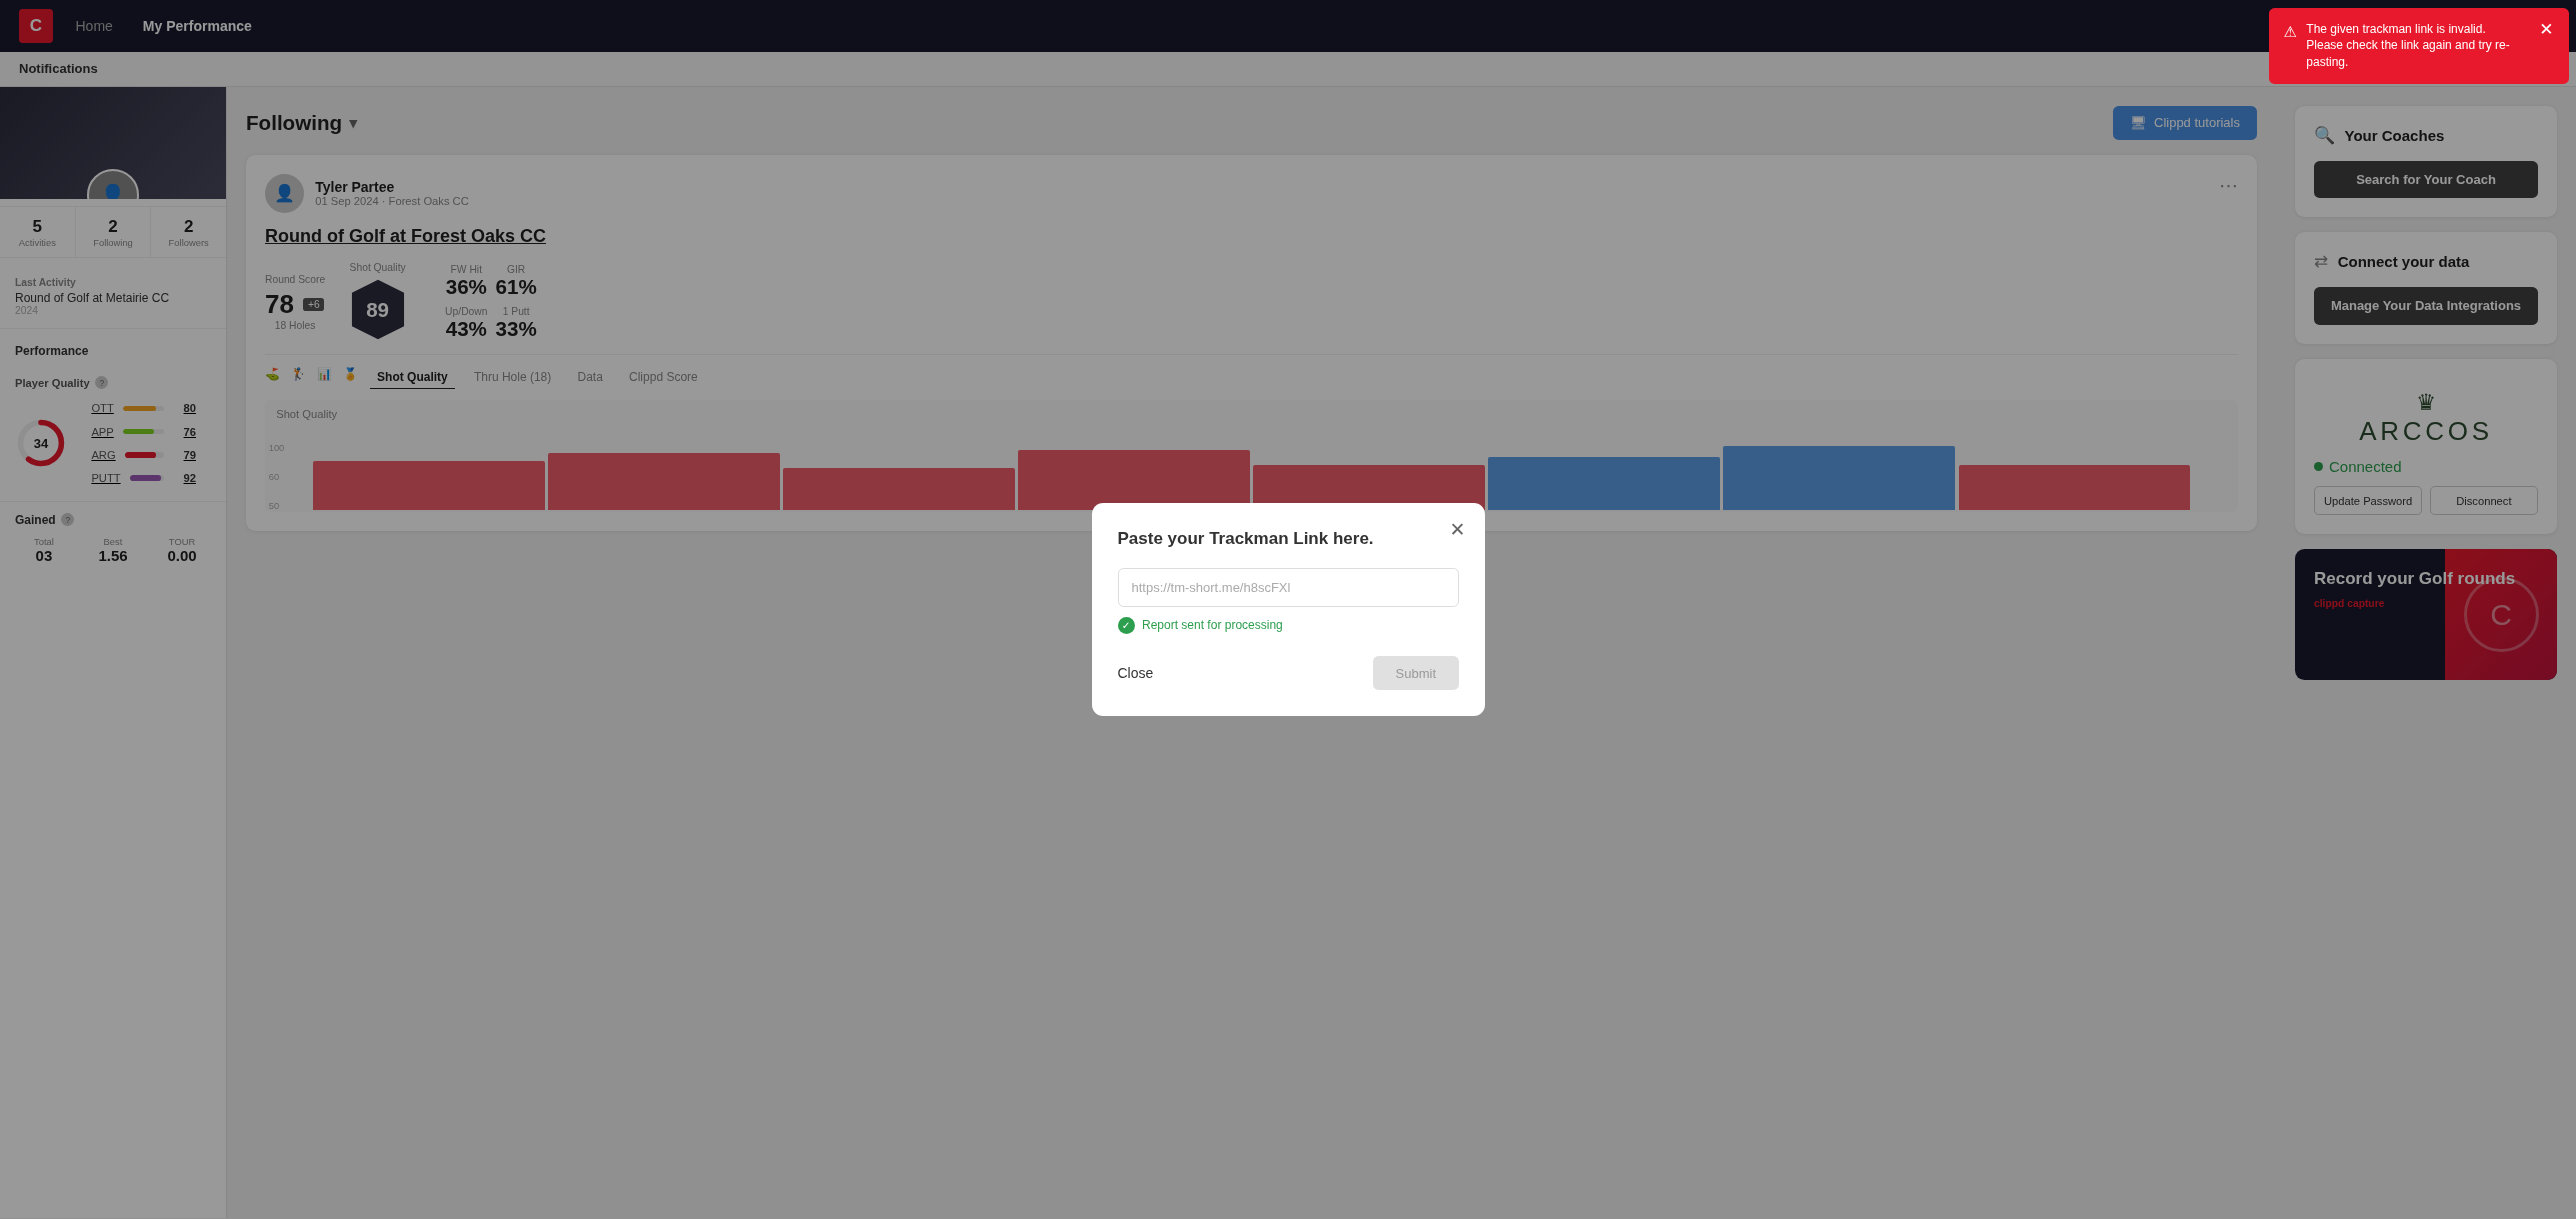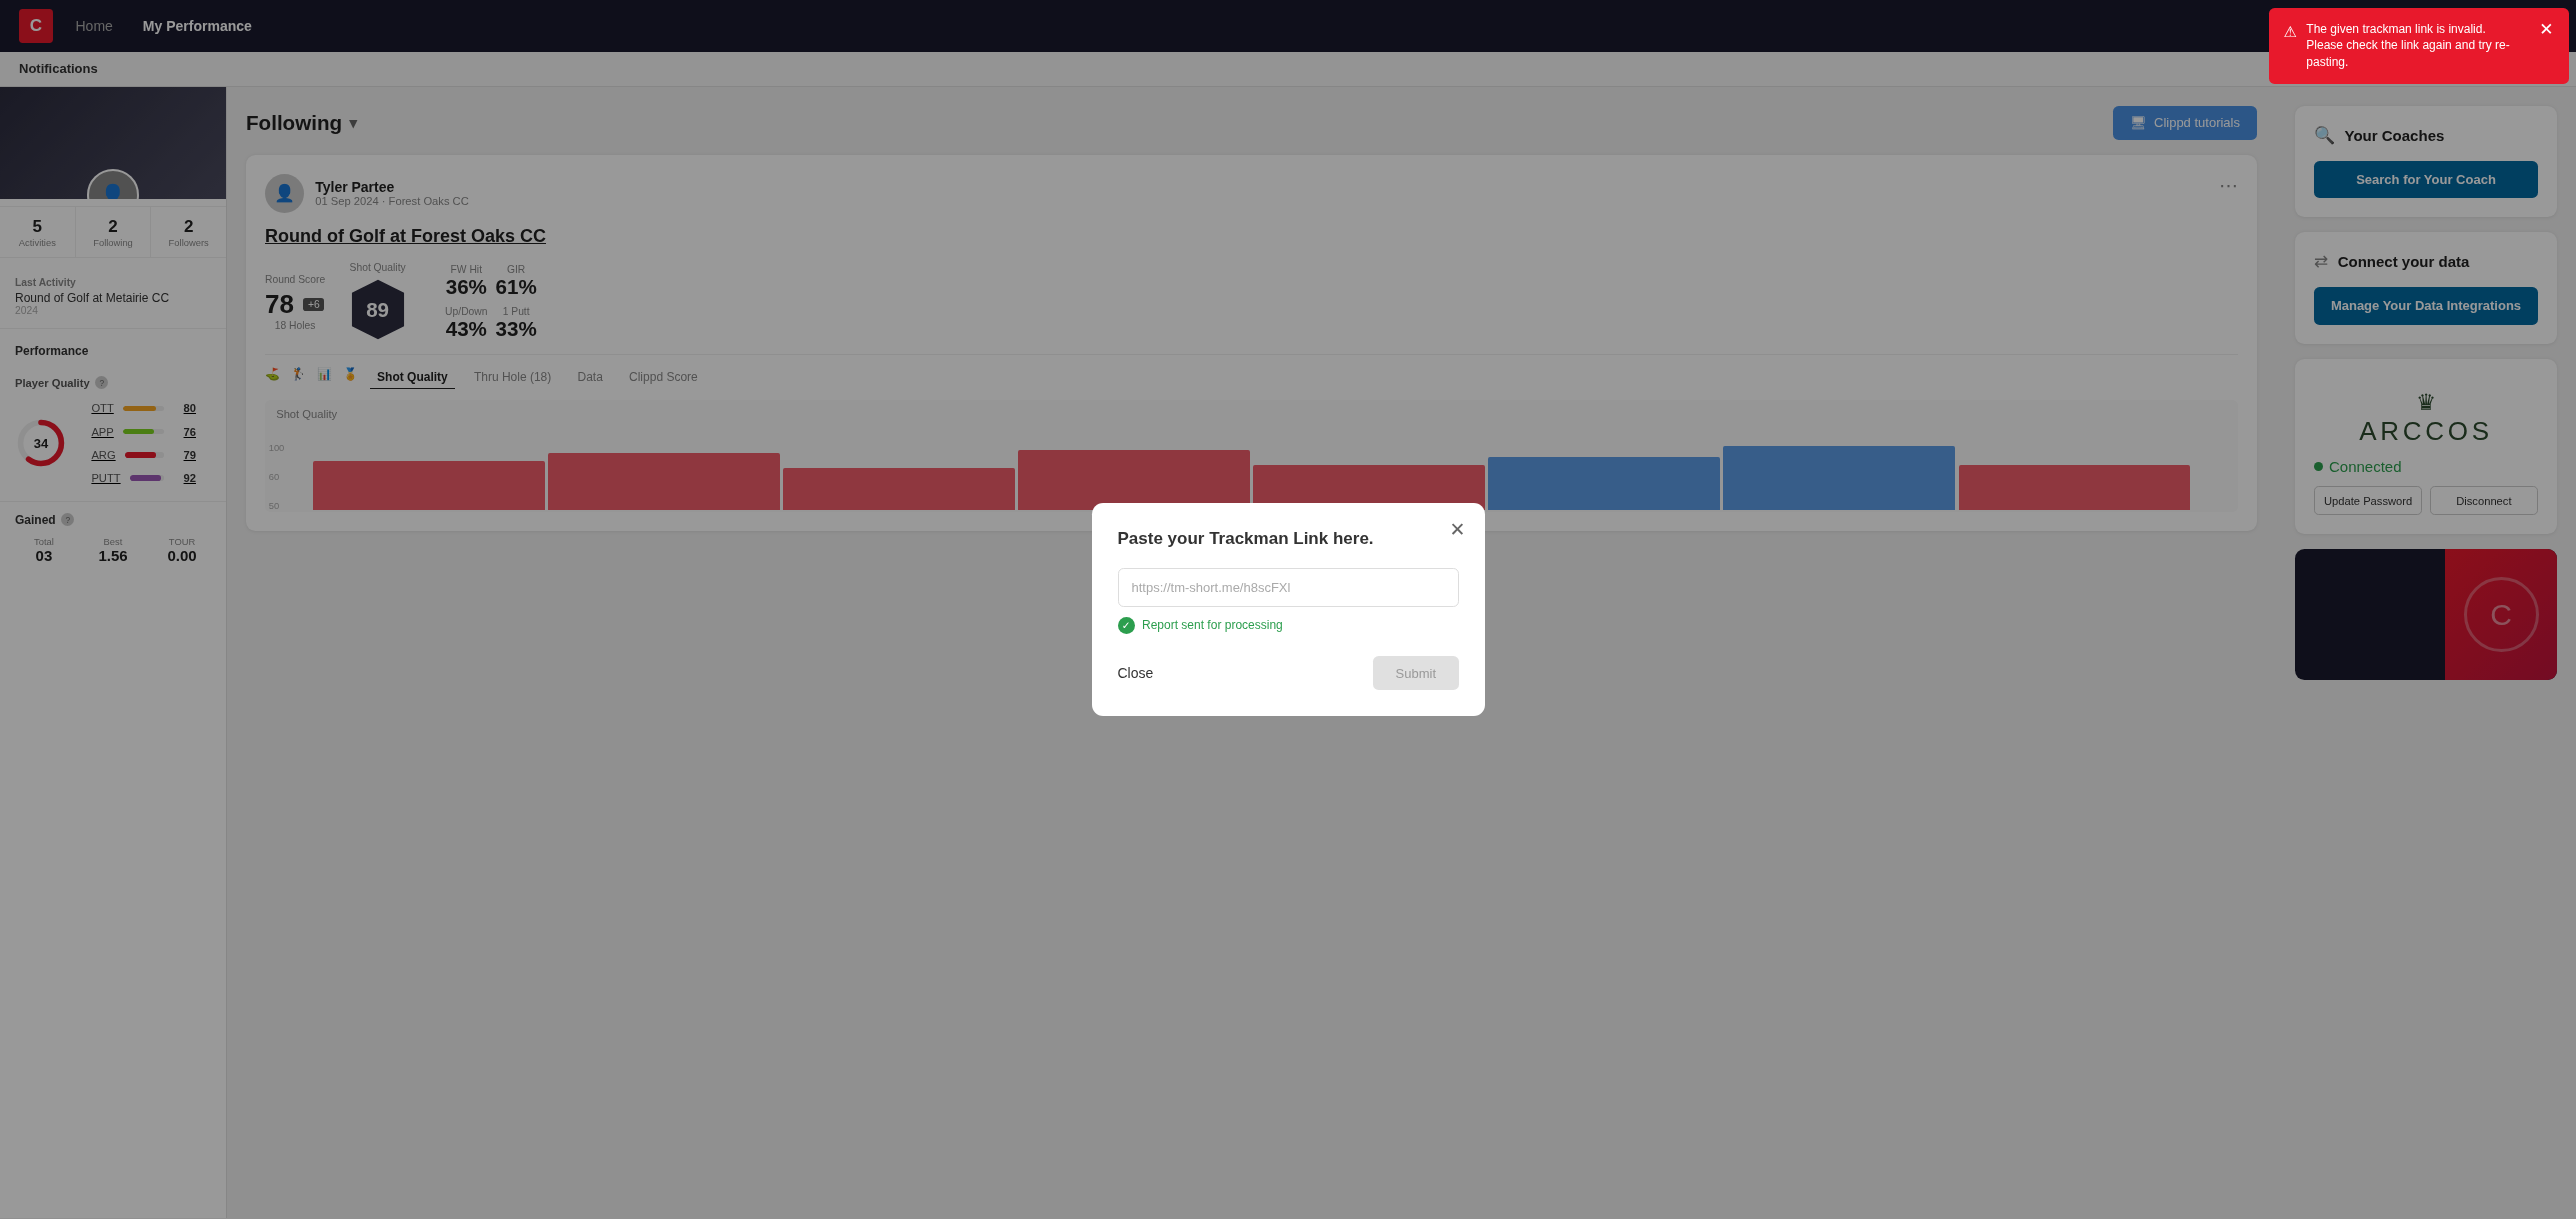--- a/index.html
+++ b/index.html
@@ -460,21 +460,21 @@
       font-weight: 700;
       color: #222;
     }
     .right-card-icon {
       font-size: 17px;
       color: #888;
     }
     .right-btn {
       display: block;
       width: 100%;
-      background: #0369a1;
+      background: #404040;
       color: white;
       border: none;
       border-radius: 5.6px;
       padding: 11.2px;
       font-size: 13px;
       font-weight: 600;
       cursor: pointer;
       text-align: center;
     }
     .right-card-connect {
@@ -926,20 +926,24 @@
         <div class="status-dot"></div>
         <span>Connected</span>
       </div>
       <div class="right-card-actions">
         <button class="right-card-btn-sm">Update Password</button>
         <button class="right-card-btn-sm">Disconnect</button>
       </div>
     </div>
 
     <div class="record-card">
+      <div class="record-card-content">
+        <div class="record-card-title">Record your Golf rounds</div>
+        <div class="record-card-logo">clippd capture</div>
+      </div>
       <div style="position:absolute;right:0;top:0;bottom:0;width:112px;background:linear-gradient(135deg, #e8192c 0%, #c0143c 100%);display:flex;align-items:center;justify-content:center;">
         <div style="width:75px;height:75px;border-radius:50%;border:3.7px solid rgba(255,255,255,0.3);display:flex;align-items:center;justify-content:center;font-size:30px;color:rgba(255,255,255,0.5);">C</div>
       </div>
     </div>
   </aside>
 </div>
 
 <div class="modal-overlay">
   <div class="modal">
     <div class="modal-title">Paste your Trackman Link here.</div>

